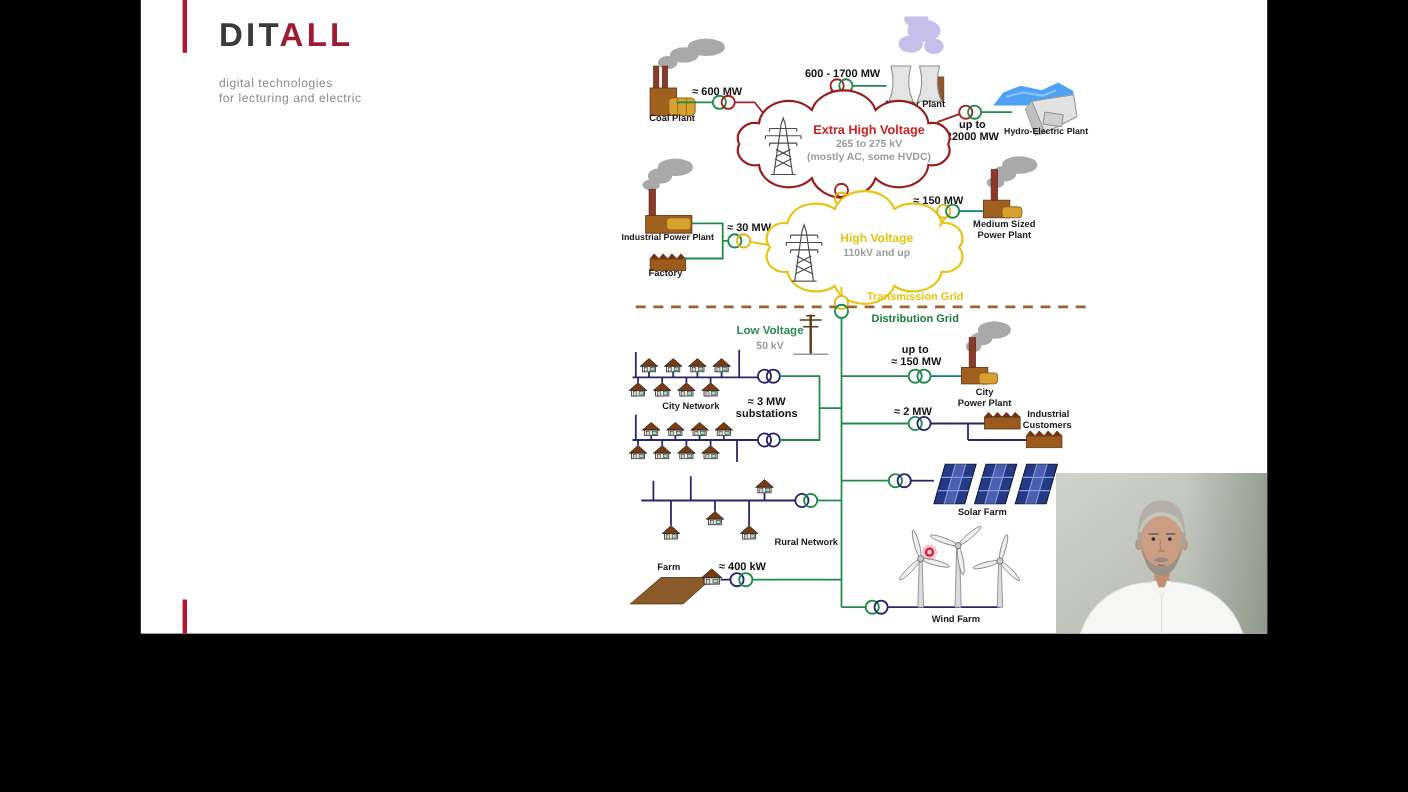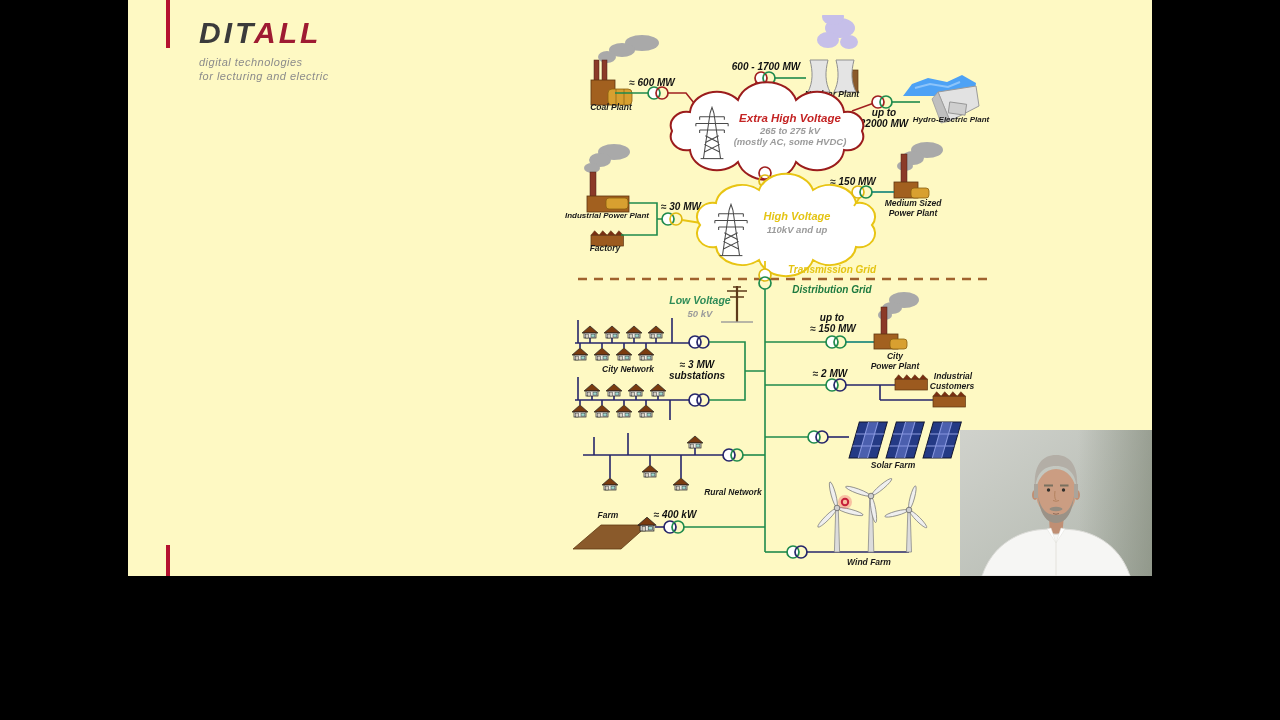--- a/index.html
+++ b/index.html
@@ -1,25 +1,25 @@
 <!DOCTYPE html>
 <html><head>
 <meta charset="utf-8">
 <style>
   html,body{margin:0;padding:0;background:#000;width:1280px;height:720px;overflow:hidden;}
   body{font-family:"Liberation Sans",sans-serif;position:relative;}
-  .slide{position:absolute;left:128px;top:0;width:1024px;height:576px;background:#fef9c3;font-style:italic;}
+  .slide{position:absolute;left:128px;top:0;width:1024px;height:576px;background:#ffffff;}
   .accent{position:absolute;left:38px;width:4px;background:#b5122f;}
   .accent.top{top:0;height:48px;}
   .accent.bottom{top:545px;height:31px;}
   .logo{position:absolute;left:71px;top:16px;}
   .logo-word{font-size:30px;font-weight:bold;letter-spacing:3px;}
   .logo-word .dit{color:#3b3b3b;}
   .logo-word .all{color:#9e1b32;}
-  .tagline{margin-top:5px;font-size:11px;color:#8b8b8b;letter-spacing:.5px;line-height:14px;}
+  .tagline{margin-top:19px;font-size:11px;color:#8b8b8b;letter-spacing:.5px;line-height:14px;}
   ul.bullets{position:absolute;left:77px;top:88px;width:332px;margin:0;padding:0;list-style:none;}
   ul.bullets li{position:relative;padding-left:21px;margin-bottom:9px;font-size:25px;line-height:33px;color:#141414;}
   ul.bullets li::before{content:"";position:absolute;left:0;top:11px;width:10px;height:10px;background:#9e1b32;}
   svg.diagram{position:absolute;left:432px;top:15px;}
   svg text{font-family:"Liberation Sans",sans-serif;}
   .mw{font-size:10px;font-weight:bold;fill:#111;text-anchor:middle;}
   .lbl{font-size:8.5px;font-weight:bold;fill:#1a1a1a;text-anchor:middle;}
   .lbl8{font-size:8px;font-weight:bold;fill:#1a1a1a;text-anchor:middle;}
   .ehv-t{font-size:11.5px;font-weight:bold;fill:#c42424;text-anchor:middle;}
   .hv-t{font-size:11px;font-weight:bold;fill:#e4c414;text-anchor:middle;}

